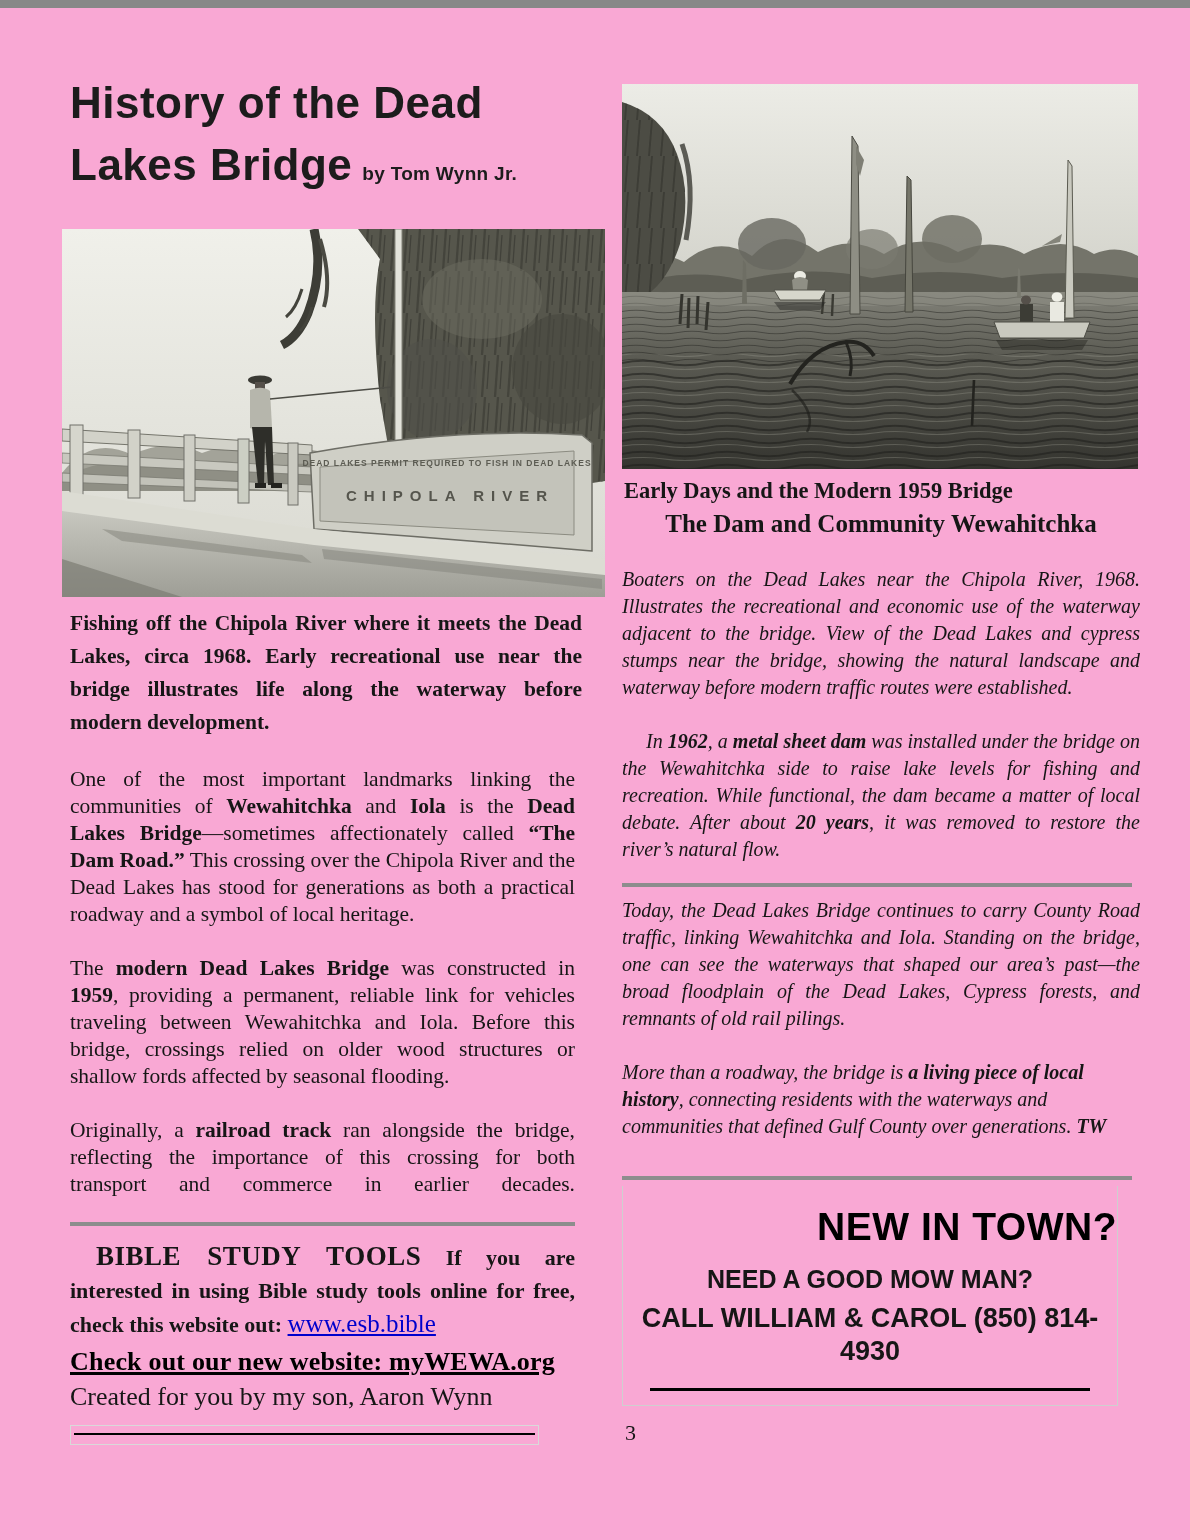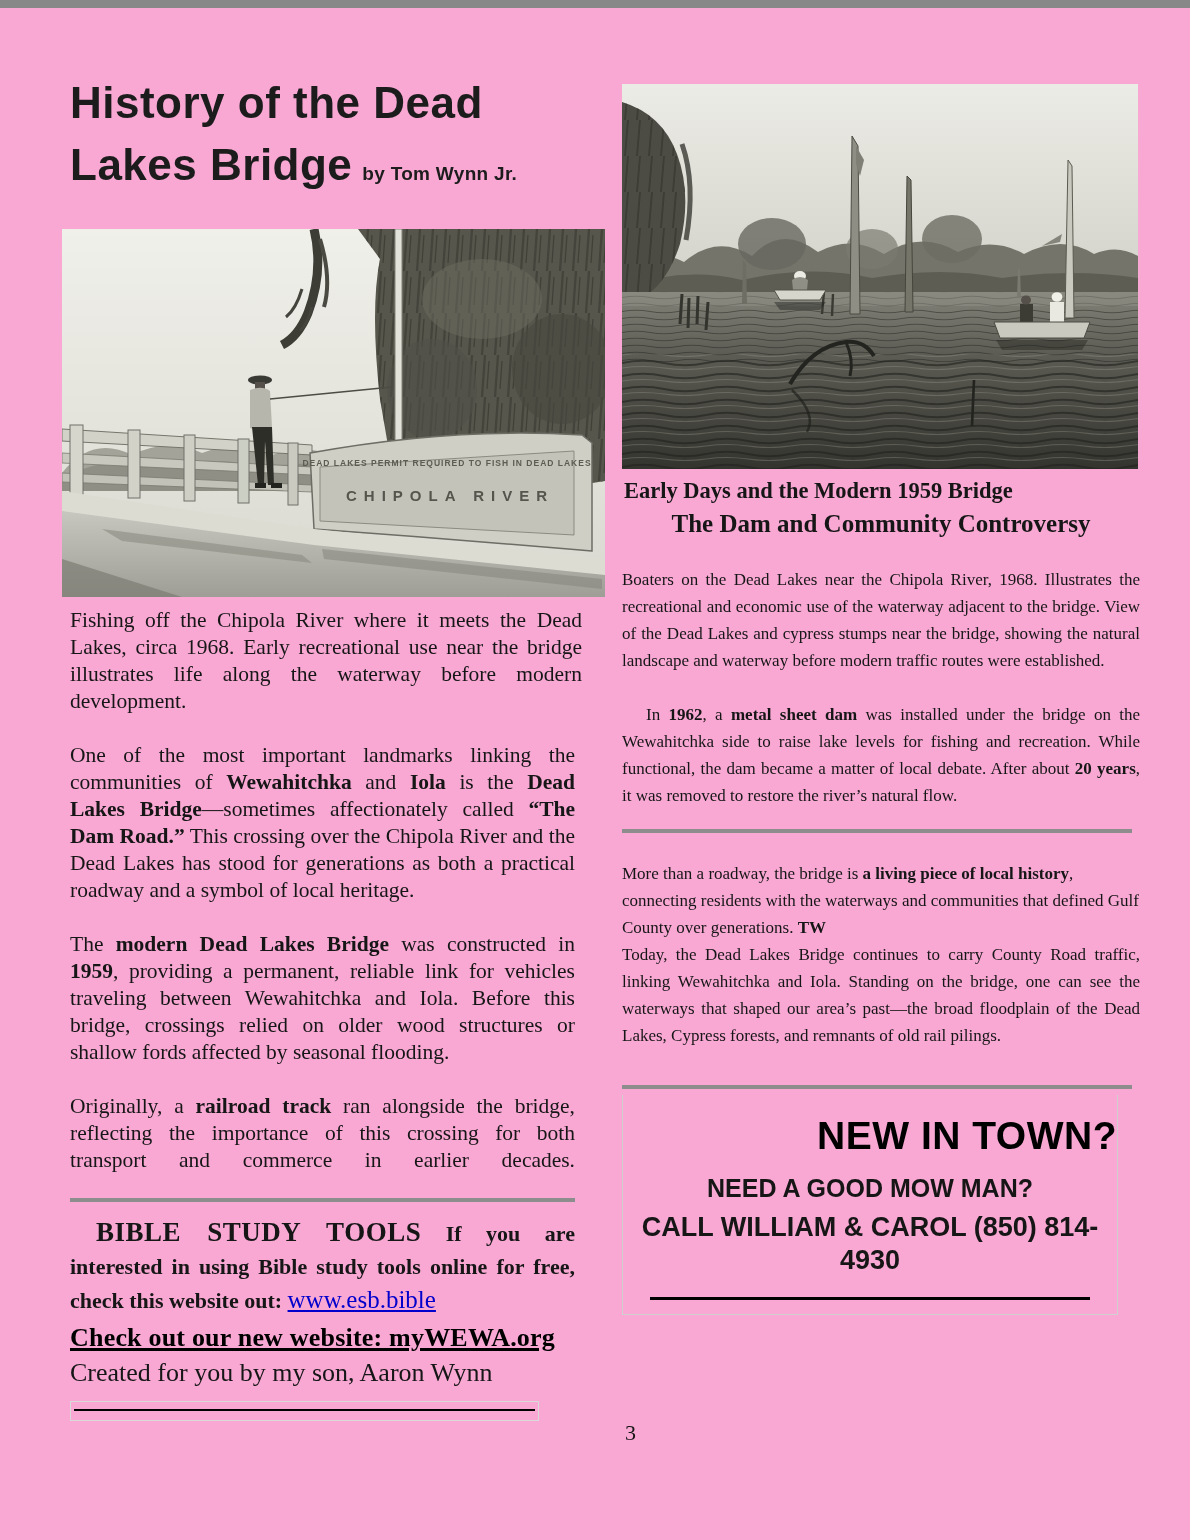--- a/index.html
+++ b/index.html
@@ -14,24 +14,24 @@
   
   .title{margin:0 0 0 8px;font-family:"Liberation Sans","DejaVu Sans",sans-serif;
     font-weight:bold;font-size:44px;line-height:62px;color:#1c1c1c;letter-spacing:.5px;}
   .byline{font-size:19px;letter-spacing:.3px;margin-left:10px;}
 
   
   .photo{display:block;margin-top:24px;}
   .photo-right{display:block;}
 
   
-  .caption{margin:10px 0 0 8px;width:512px;font-weight:normal;font-size:21.5px;
-    line-height:27px;text-align:justify;}
+  .caption{margin:10px 0 0 8px;width:512px;font-weight:bold;font-size:21.5px;
+    line-height:33px;text-align:justify;}
   .para{margin:27px 0 0 8px;width:505px;font-size:21.5px;line-height:27px;text-align:justify;}
-  .para-r{margin:27px 0 0 0;width:518px;font-size:17px;line-height:27px;text-align:justify;}
+  .para-r{margin:27px 0 0 0;width:518px;font-size:20px;line-height:27px;text-align:justify;font-style:italic;}
   .no-top{margin-top:0;}
   .justify-last{text-align-last:justify;}
   .indent{text-indent:24px;}
   .left-align{text-align:left;text-align-last:auto;}
 
   .seg-b{font-weight:bold;}
   .seg-big{font-size:27px;letter-spacing:.5px;}
   .blue-link{color:#0000cc;text-decoration:underline;font-weight:normal;font-size:25px;}
 
   .rule-gray{height:4px;background:#8d8d8d;border:0;}
@@ -237,29 +237,29 @@
         <path d="M374,256 L466,256 L460,266 L380,266 Z" fill="#1e1e1a" opacity="0.4"></path>
       </g>
 
       <path d="M168,300 Q190,262 224,258 Q242,256 252,272" stroke="#23231f" stroke-width="4" fill="none"></path>
       <path d="M224,258 Q232,276 228,292" stroke="#23231f" stroke-width="3" fill="none"></path>
       <path d="M170,306 Q195,330 185,348" stroke="#1b1b17" stroke-width="2.5" fill="none" opacity="0.6"></path>
       <line x1="350" y1="342" x2="352" y2="296" stroke="#23231f" stroke-width="2.6"></line>
     </svg>
 
     <div class="caption-bold-r">Early Days and the Modern 1959 Bridge</div>
-    <div class="heading-r">The Dam and Community Controversy</div>
+    <div class="heading-r">The Dam and Community Wewahitchka</div>
 
     <p class="para-r"><span>Boaters on the Dead Lakes near the Chipola River, 1968. Illustrates the recreational and economic use of the waterway adjacent to the bridge. View of the Dead Lakes and cypress stumps near the bridge, showing the natural landscape and waterway before modern traffic routes were established.</span></p>
     <p class="para-r indent"><span>In </span><span class="seg-b">1962</span><span>, a </span><span class="seg-b">metal sheet dam</span><span> was installed under the bridge on the Wewahitchka side to raise lake levels for fishing and recreation. While functional, the dam became a matter of local debate. After about </span><span class="seg-b">20 years</span><span>, it was removed to restore the river’s natural flow.</span></p>
 
     <hr class="rule-gray rule-r" style="margin-top:20px;">
 
+    <p class="para-r no-top"><span>Today, the Dead Lakes Bridge continues to carry County Road traffic, linking Wewahitchka and Iola. Standing on the bridge, one can see the waterways that shaped our area’s past—the broad floodplain of the Dead Lakes, Cypress forests, and remnants of old rail pilings.</span></p>
     <p class="para-r left-align"><span>More than a roadway, the bridge is </span><span class="seg-b">a living piece of local history</span><span>, connecting residents with the waterways and communities that defined Gulf County over generations. </span><span class="seg-b">TW</span></p>
-    <p class="para-r no-top"><span>Today, the Dead Lakes Bridge continues to carry County Road traffic, linking Wewahitchka and Iola. Standing on the bridge, one can see the waterways that shaped our area’s past—the broad floodplain of the Dead Lakes, Cypress forests, and remnants of old rail pilings.</span></p>
 
     <hr class="rule-gray rule-r rule-r2">
 
     <div class="ad-box">
       <div class="ad-title">NEW IN TOWN?</div>
       <div class="ad-line2">NEED A GOOD MOW MAN?</div>
       <div class="ad-line3">CALL WILLIAM &amp; CAROL (850) 814-4930</div>
       <div class="ad-underline"></div>
     </div>
   </div>

